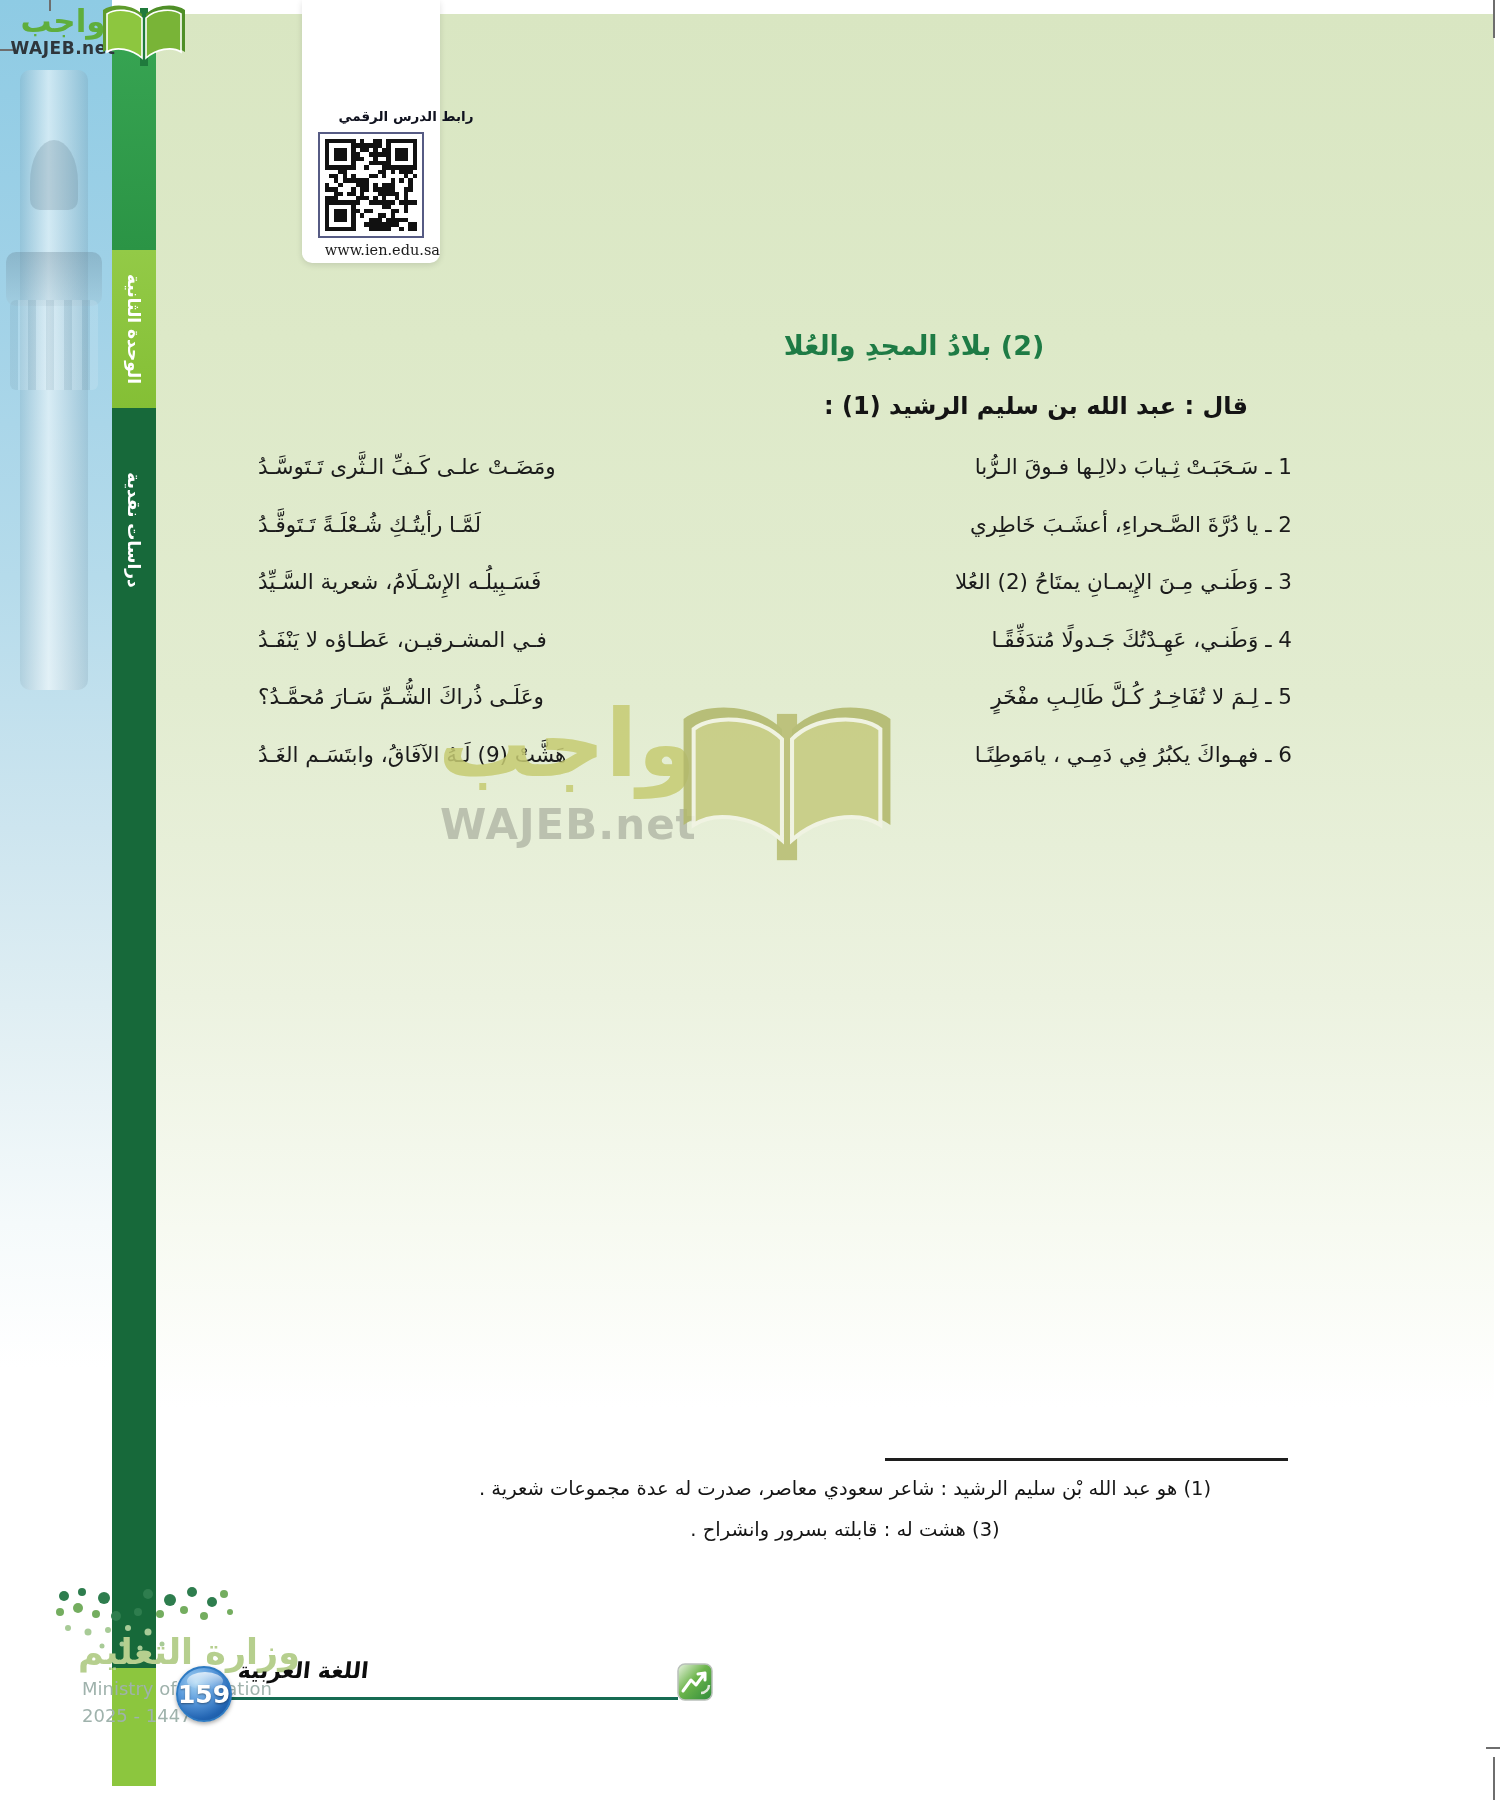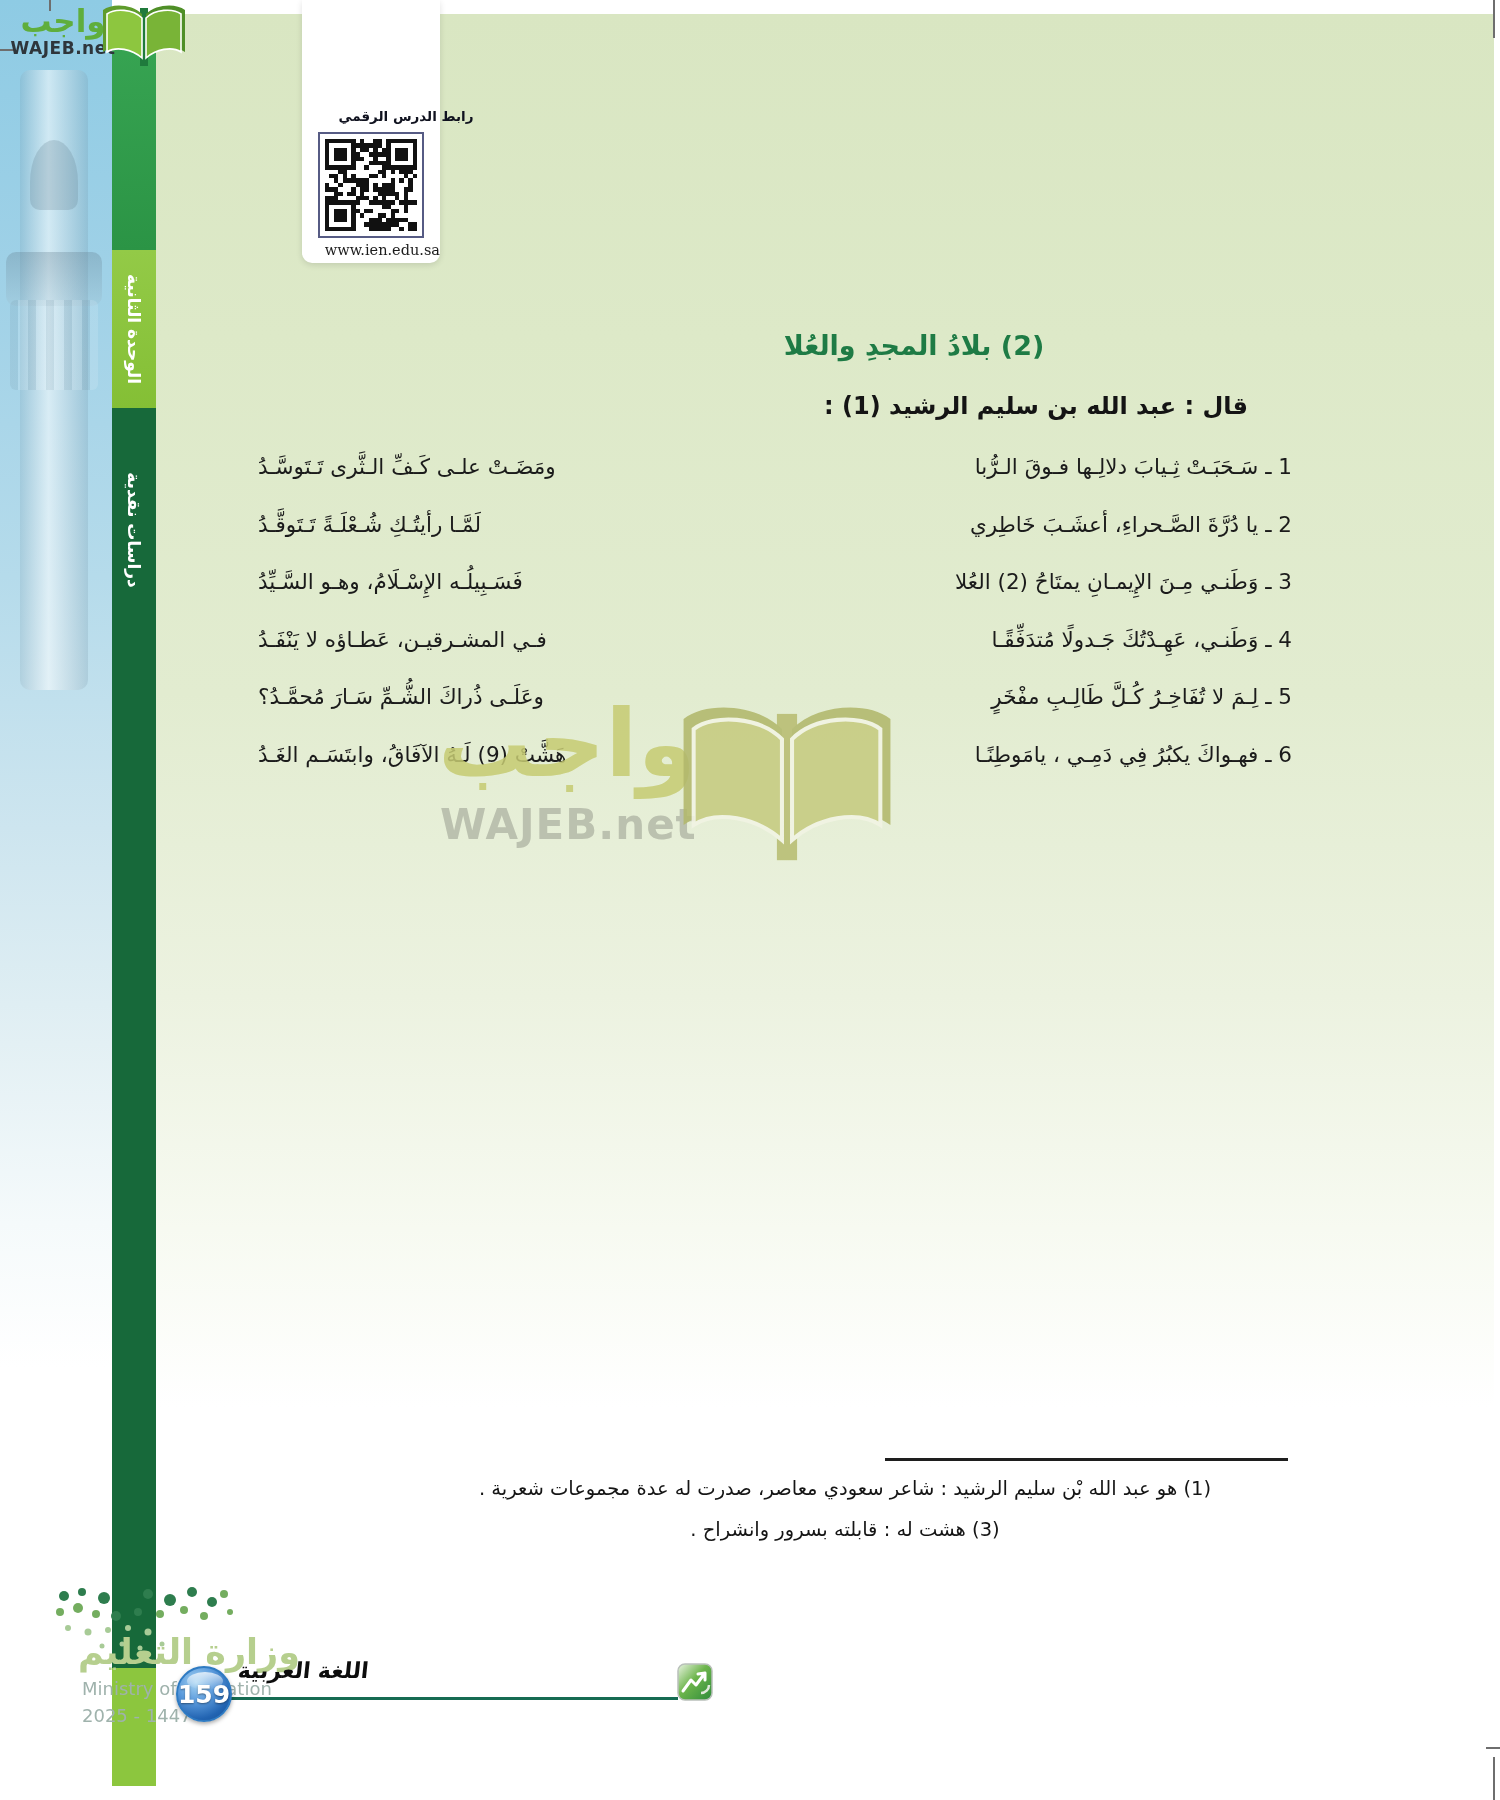--- a/index.html
+++ b/index.html
@@ -346,21 +346,21 @@
     <div class="verse-row">
       <div class="hemi">1 ـ سَـحَبَـتْ ثِـيابَ دلالِـها فـوقَ الـرُّبا</div>
       <div class="hemi">ومَضَـتْ علـى كَـفِّ الـثَّرى تَـتَوسَّـدُ</div>
     </div>
     <div class="verse-row">
       <div class="hemi">2 ـ يا دُرَّةَ الصَّـحراءِ، أعشَـبَ خَاطِري</div>
       <div class="hemi">لَمَّـا رأيتُـكِ شُـعْلَـةً تَـتَوقَّـدُ</div>
     </div>
     <div class="verse-row">
       <div class="hemi">3 ـ وَطَنـي مِـنَ الإِيمـانِ يمتَاحُ (2) العُلا</div>
-      <div class="hemi">فَسَـبِيلُـه الإِسْـلَامُ، وهـو السَّـيِّدُ</div>
+      <div class="hemi">فَسَـبِيلُـه الإِسْـلَامُ، شعرية السَّـيِّدُ</div>
     </div>
     <div class="verse-row">
       <div class="hemi">4 ـ وَطَنـي، عَهِـدْتُكَ جَـدولًا مُتدَفِّقًـا</div>
       <div class="hemi">فـي المشـرقيـن، عَطـاؤه لا يَنْفَـدُ</div>
     </div>
     <div class="verse-row">
       <div class="hemi">5 ـ لِـمَ لا تُفَاخِـرُ كُـلَّ طَالِـبِ مفْخَرٍ</div>
       <div class="hemi">وعَلَـى ذُراكَ الشُّـمِّ سَـارَ مُحمَّـدُ؟</div>
     </div>
     <div class="verse-row">

